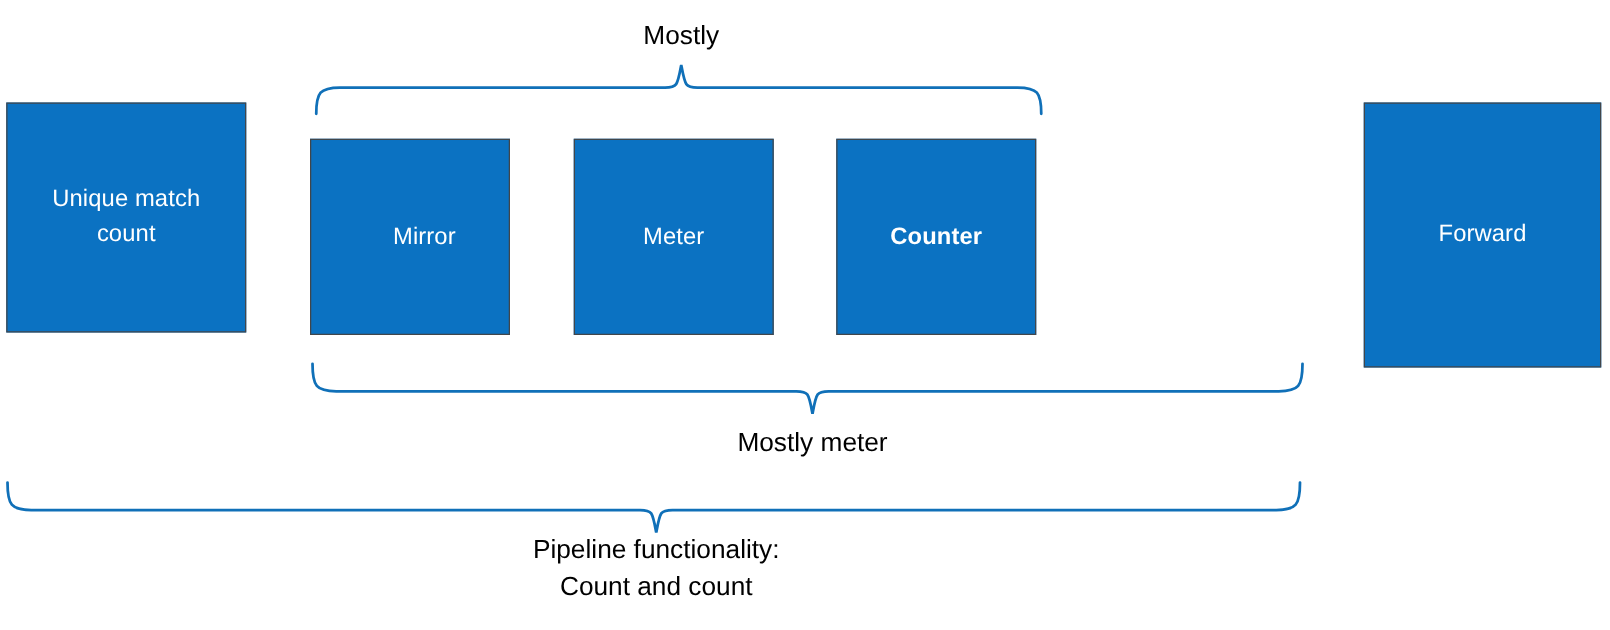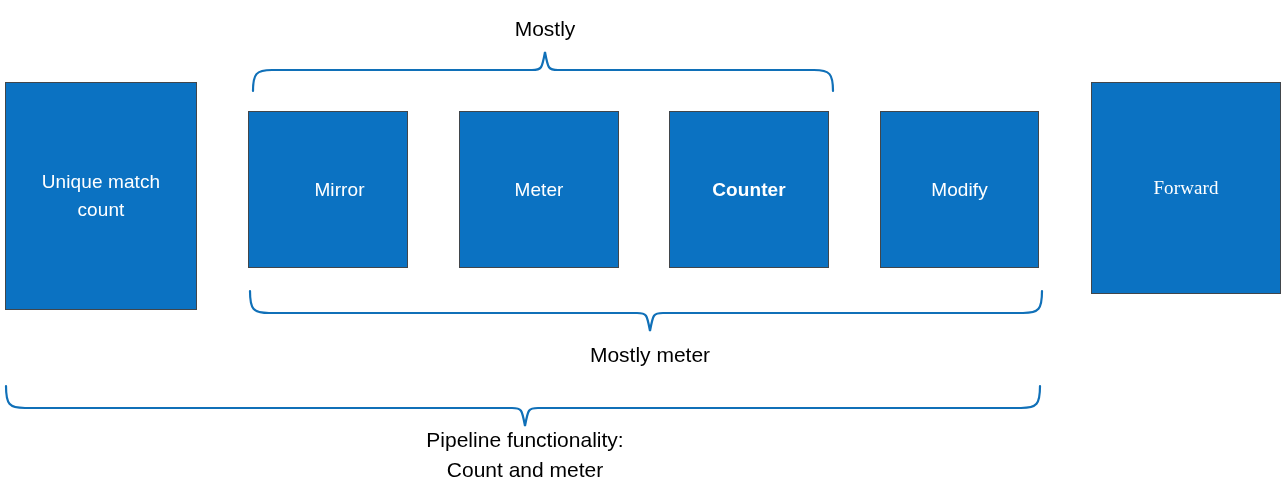--- a/index.html
+++ b/index.html
@@ -84,33 +84,32 @@
 
     <path class="brace-path" d="M6,386
              C6,404 9,408 25,408
              L512,408
              C522,408 522,410 525,426
              C528,410 528,408 538,408
              L1021,408
              C1037,408 1040,404 1040,386"></path>
   </svg>
 
-  <div class="box" style="left:5px; top:82px; width:192px; height:228px;">Unique match
+  <div class="box" style="left:5px; top:82px; width:192px; height:184px;">Unique match
 count</div>
 
   <div class="box" style="left:248px; top:111px; width:160px; height:157px;padding-left:23px;">Mirror</div>
 
   <div class="box" style="left:459px; top:111px; width:160px; height:157px;">Meter</div>
 
   <div class="box" style="left:669px; top:111px; width:160px; height:157px;font-weight:bold;">Counter</div>
 
-  <div class="box" style="left:880px; top:111px; width:159px; height:157px;">Modify</div>
 
-  <div class="box" style="left:1091px; top:82px; width:190px; height:212px;font-family:Liberation Serif, serif;">Forward</div>
+  <div class="box" style="left:1091px; top:82px; width:190px; height:212px;">Forward</div>
 
   <div class="caption" style="left:395px; top:14px; width:300px;">Mostly</div>
 
   <div class="caption" style="left:500px; top:340px; width:300px;">Mostly meter</div>
 
   <div class="caption" style="left:325px; top:425px; width:400px;">Pipeline functionality:
-Count and meter</div>
+Count and count</div>
 
 </div>
 
 </body></html>

